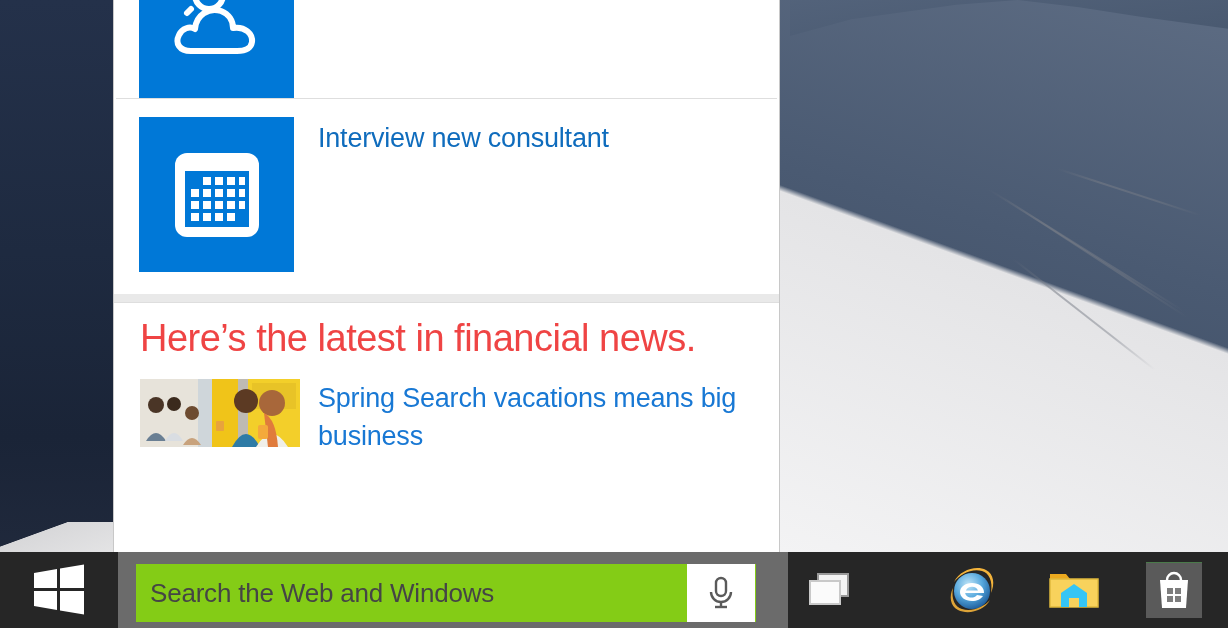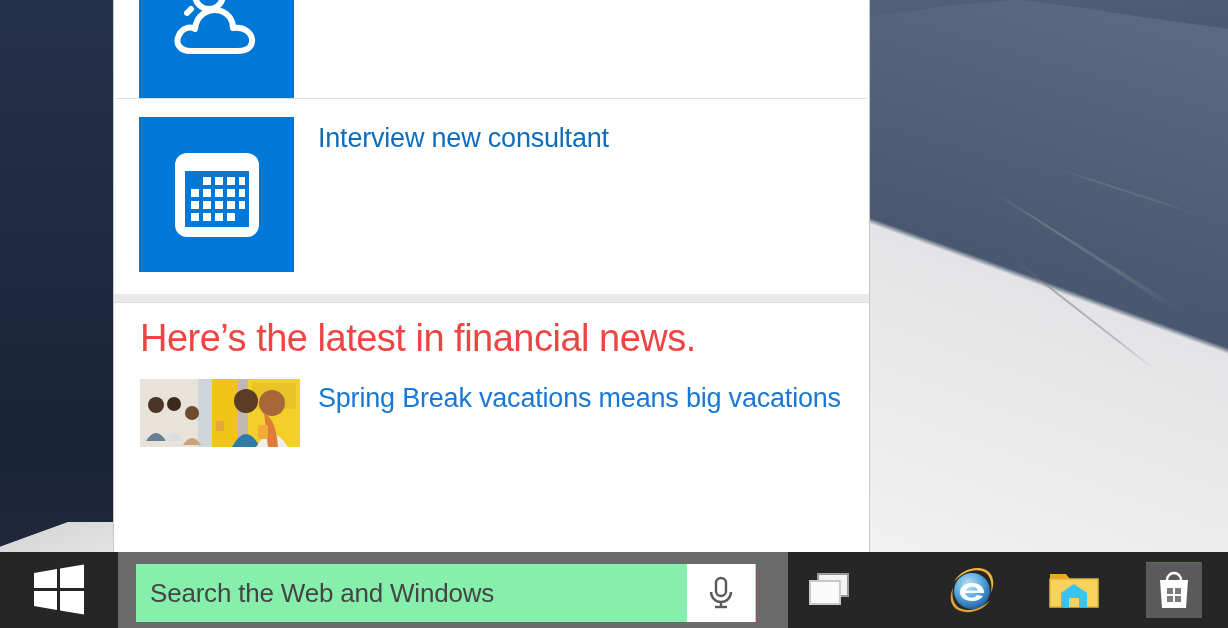--- a/index.html
+++ b/index.html
@@ -37,21 +37,21 @@
     background:linear-gradient(200deg, rgba(0,0,0,0) 0%, rgba(0,0,0,0) 38%, #e4e4e6 39%, #f4f4f5 100%);
   }
   .ski-track {
     position:absolute; height:2px;
     background:linear-gradient(90deg, rgba(120,125,135,0) 0%, rgba(120,125,135,.55) 30%, rgba(120,125,135,.45) 70%, rgba(120,125,135,0) 100%);
     transform-origin:left center;
   }
 
   
   #cortana-panel {
-    position:absolute; left:113px; top:0; width:757px; height:552px;
+    position:absolute; left:113px; top:0; width:667px; height:552px;
     background:#ffffff;
     border-left:1px solid #c8c8c8;
     border-right:1px solid #c8c8c8;
     overflow:hidden;
   }
 
   .card {
     background:#ffffff;
     position:relative;
   }
@@ -118,21 +118,21 @@
   #taskbar-search-bg {
     position:absolute; left:118px; top:0; width:670px; height:76px;
     background:#6b6b6b;
   }
   #start-button {
     position:absolute; left:0; top:0; width:118px; height:76px;
     display:flex; align-items:center; justify-content:center; cursor:pointer;
   }
   #search-box {
     position:absolute; left:136px; top:12px; width:620px; height:58px;
-    background:#86efac; display:flex; align-items:center; cursor:text;
+    background:#84cc16; display:flex; align-items:center; cursor:text;
   }
   #search-placeholder {
     font-size:26px; color:#454545; padding-left:14px; letter-spacing:-.2px;
   }
   #mic-button {
     position:absolute; left:687px; top:12px; width:68px; height:58px;
     background:#ffffff; display:flex; align-items:center; justify-content:center;
     cursor:pointer;
   }
   .tb-icon {
@@ -242,21 +242,21 @@
 
           <circle cx="106" cy="22" r="12" fill="#5c3a23"></circle>
           <path d="M92 68 q14 -26 28 0 z" fill="#2e7ba6"></path>
           <circle cx="132" cy="24" r="13" fill="#a8673a"></circle>
           <path d="M116 68 q16 -26 32 0 z" fill="#f0efe9"></path>
           <path d="M124 34 q12 6 14 34 l-10 0 z" fill="#e07b3c"></path>
           <rect x="118" y="46" width="10" height="14" rx="2" fill="#f4a93b"></rect>
           <rect x="76" y="42" width="8" height="10" rx="1" fill="#e8a33d"></rect>
         </svg>
       </div>
-      <div class="news-item-title">Spring Break vacations means big vacations</div>
+      <div class="news-item-title">Spring Search vacations means big business</div>
     </div>
   </div>
 </div>
 
 <div id="taskbar">
   <div id="taskbar-search-bg"></div>
 
   <div id="start-button">
     <svg width="58" height="58" viewBox="0 0 58 58">
       <path d="M4 12 L27 8 L27 27 L4 27 Z" fill="#ffffff"></path>

